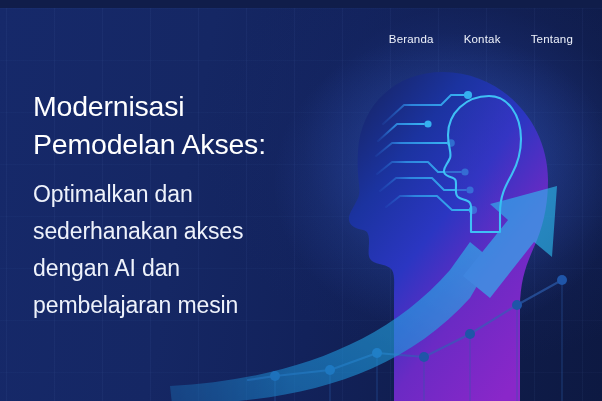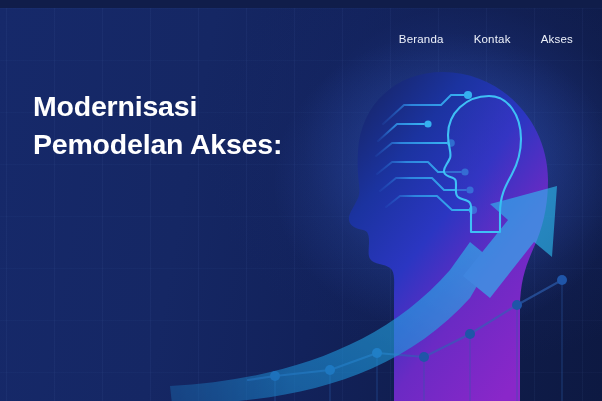--- a/index.html
+++ b/index.html
@@ -56,21 +56,21 @@
   
   .copy {
     position:absolute;
     left:33px; top:80px;
     width:330px;
     z-index:8;
   }
   .headline {
     color:#ffffff;
     font-size:28.5px;
-    font-weight:700;
+    font-weight:400;
     line-height:1.33;
     letter-spacing:-0.2px;
     white-space:pre-line;
   }
   .subhead {
     margin-top:12px;
     color:#eef2fb;
     font-size:23px;
     font-weight:400;
     line-height:1.61;
@@ -217,21 +217,25 @@
                  L 490 290
                  L 534 234
                  L 552 249 Z" fill="#2ebef0"></path>
       </g>
     </svg>
   </div>
 
   <nav class="nav">
     <a class="nav-item" href="#">Beranda</a>
     <a class="nav-item" href="#">Kontak</a>
-    <a class="nav-item" href="#">Akses</a>
+    <a class="nav-item" href="#">Tentang</a>
   </nav>
 
   <div class="copy">
     <h1 class="headline">Modernisasi
 Pemodelan Akses:</h1>
+    <p class="subhead">Optimalkan dan
+sederhanakan akses
+dengan AI dan
+pembelajaran mesin</p>
   </div>
 
 </div>
 
 </body></html>

